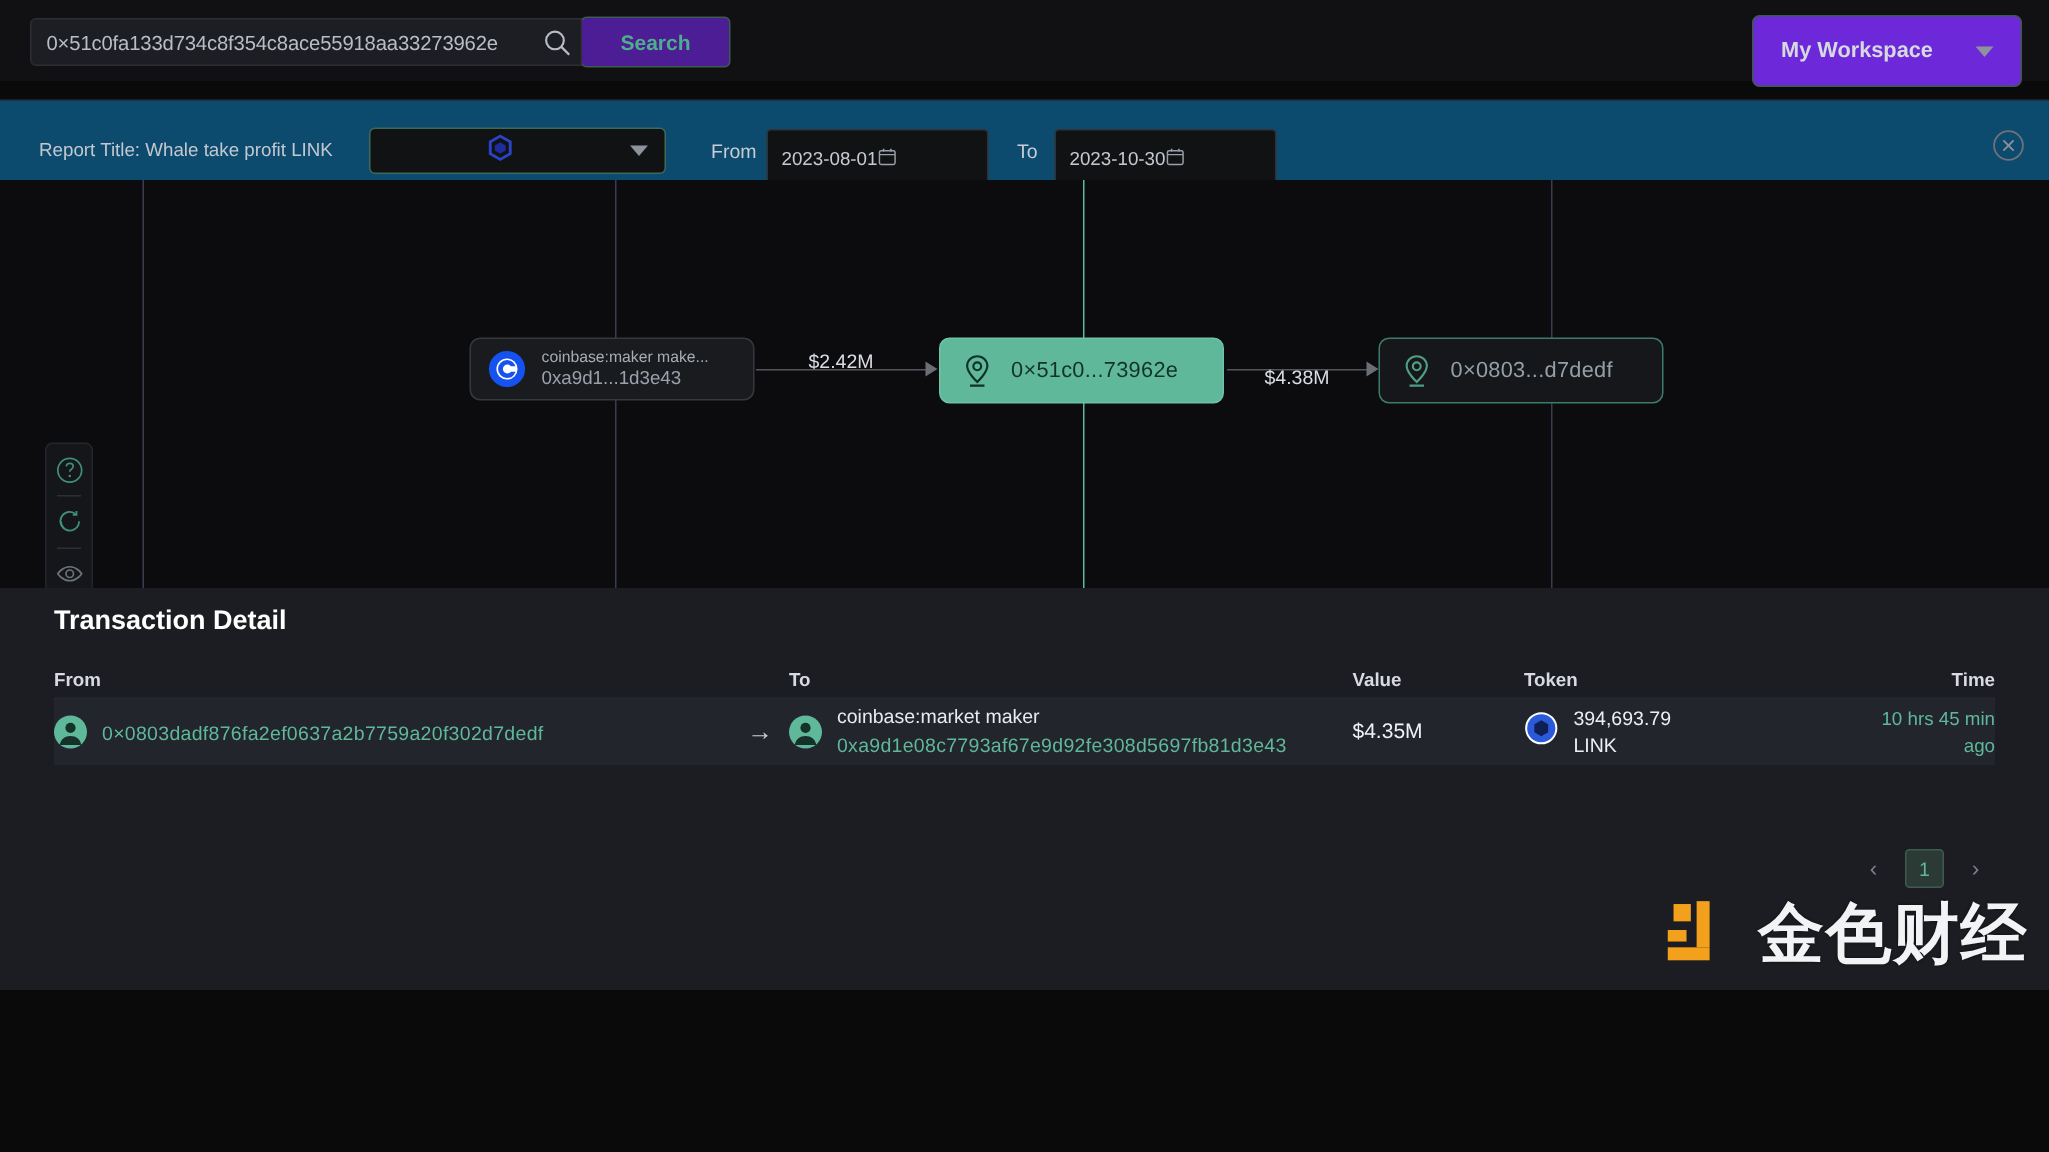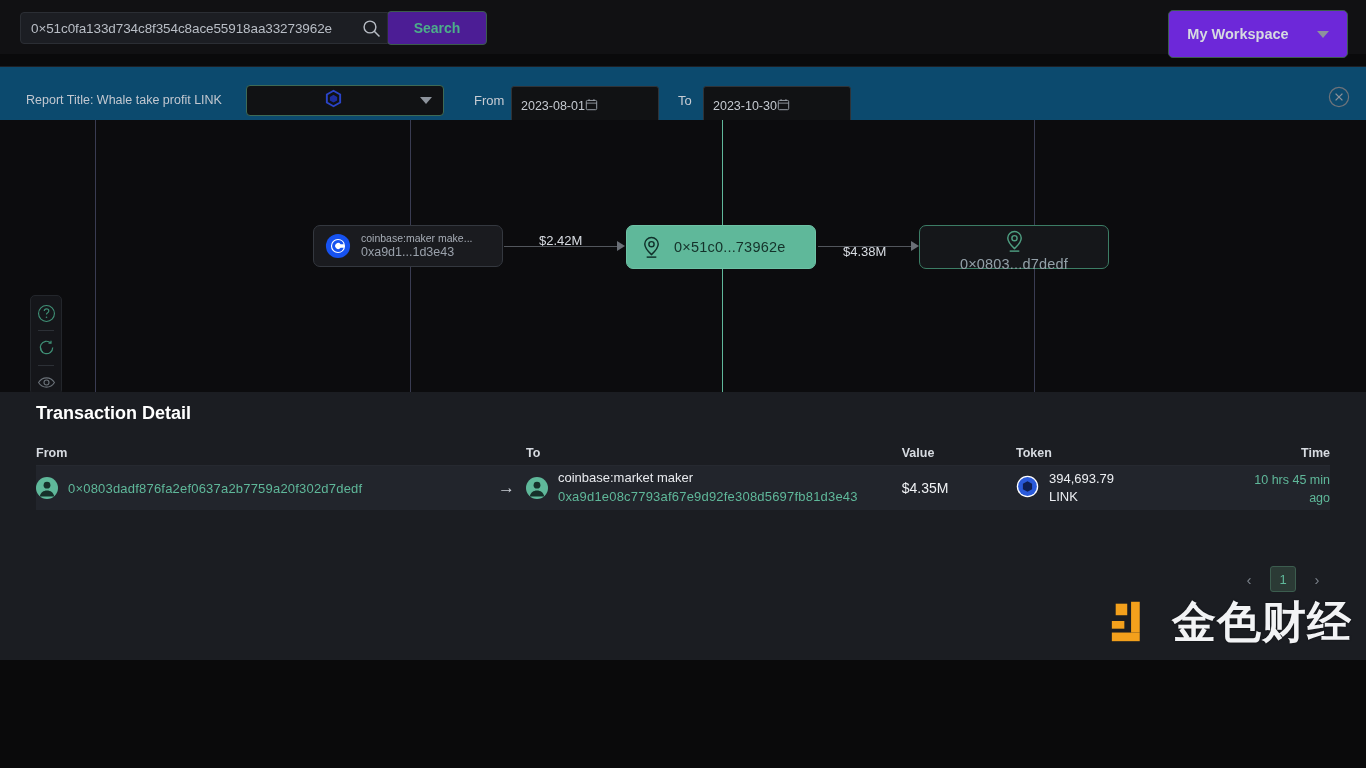--- a/index.html
+++ b/index.html
@@ -405,21 +405,21 @@
     <span class="node-ico">
       <svg viewBox="0 0 26 26" width="25" height="25">
         <path d="M13 2.6c-3.9 0-7 3-7 6.8 0 4.6 7 11 7 11s7-6.4 7-11c0-3.8-3.1-6.8-7-6.8z" fill="none" stroke="#10302a" stroke-width="1.5"></path>
         <circle cx="13" cy="9.6" r="2.7" fill="none" stroke="#10302a" stroke-width="1.5"></circle>
         <line x1="8" y1="23" x2="18" y2="23" stroke="#10302a" stroke-width="1.5"></line>
       </svg>
     </span>
     <span class="node-addr node-addr-lg node-addr-dark">0×51c0...73962e</span>
   </div>
 
-  <div class="node node-out" style="left:919px; top:105px; width:190px; height:44px;flex-direction:column;">
+  <div class="node node-out" style="left:919px; top:105px; width:190px; height:44px;">
     <span class="node-ico">
       <svg viewBox="0 0 26 26" width="25" height="25">
         <path d="M13 2.6c-3.9 0-7 3-7 6.8 0 4.6 7 11 7 11s7-6.4 7-11c0-3.8-3.1-6.8-7-6.8z" fill="none" stroke="#4e9e81" stroke-width="1.5"></path>
         <circle cx="13" cy="9.6" r="2.7" fill="none" stroke="#4e9e81" stroke-width="1.5"></circle>
         <line x1="8" y1="23" x2="18" y2="23" stroke="#4e9e81" stroke-width="1.5"></line>
       </svg>
     </span>
     <span class="node-addr node-addr-lg node-addr-grn">0×0803...d7dedf</span>
   </div>
 </div>

